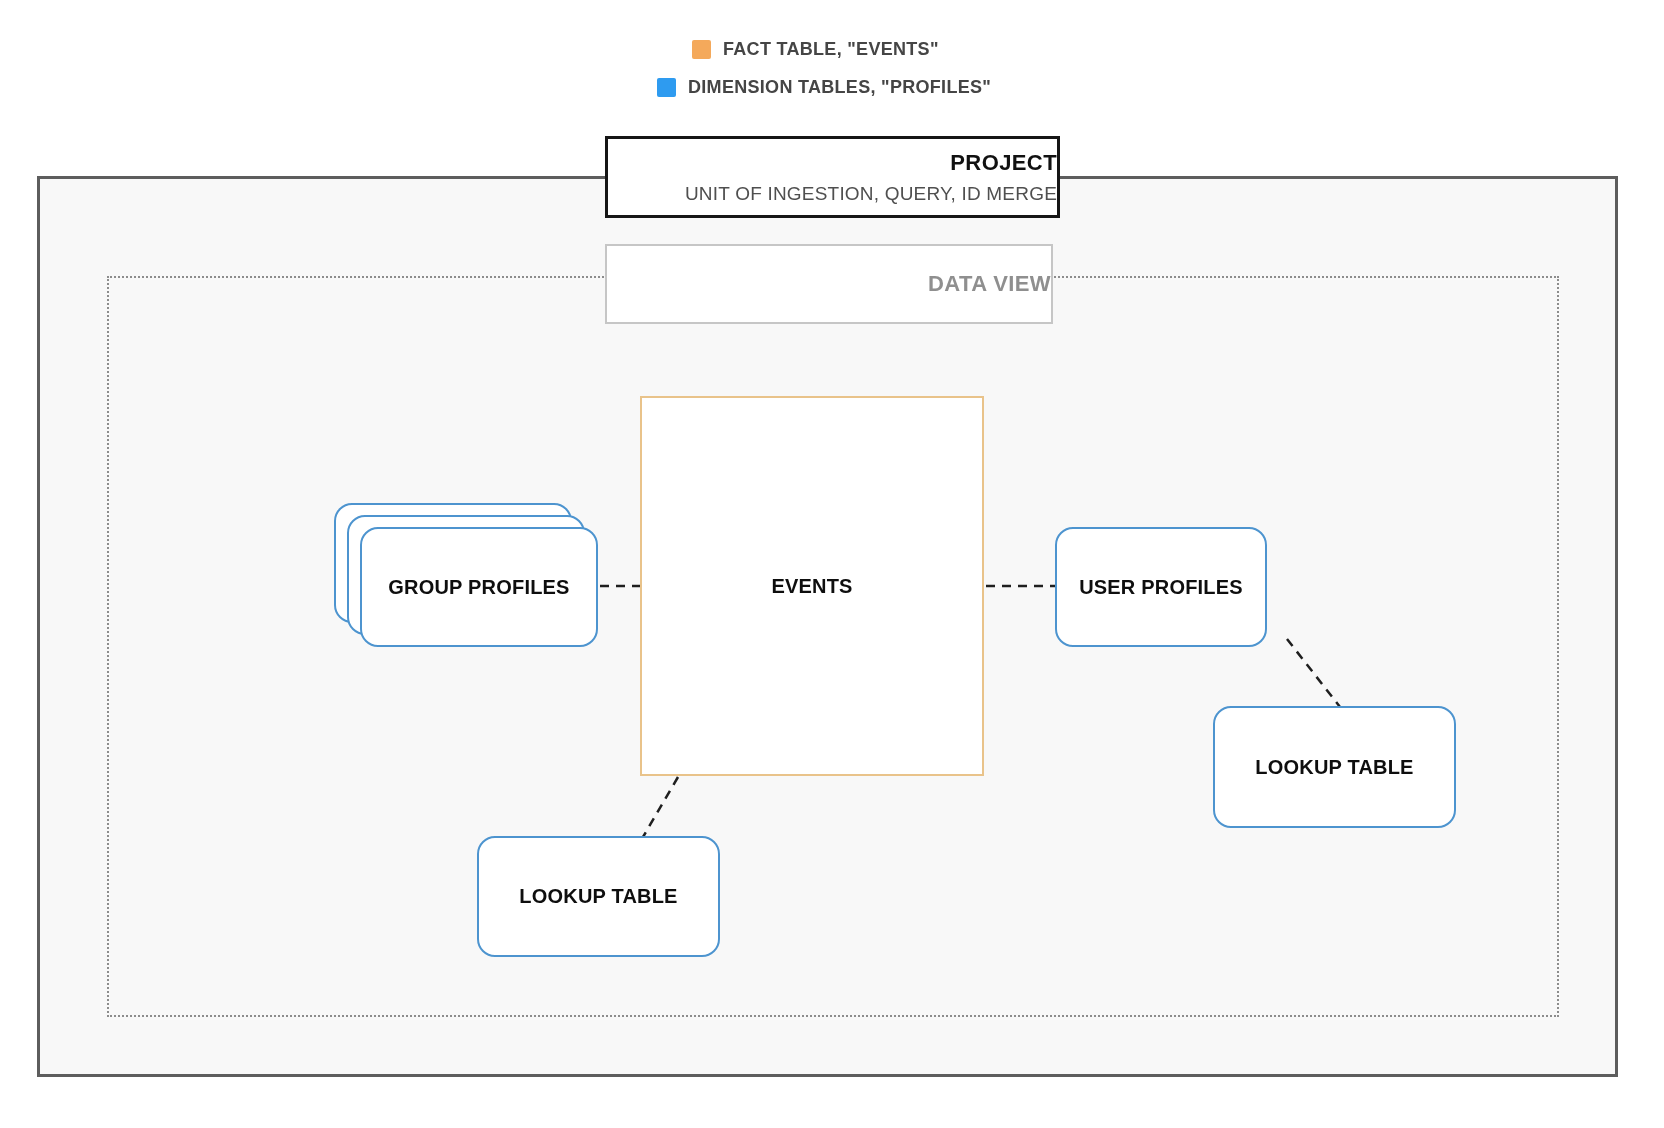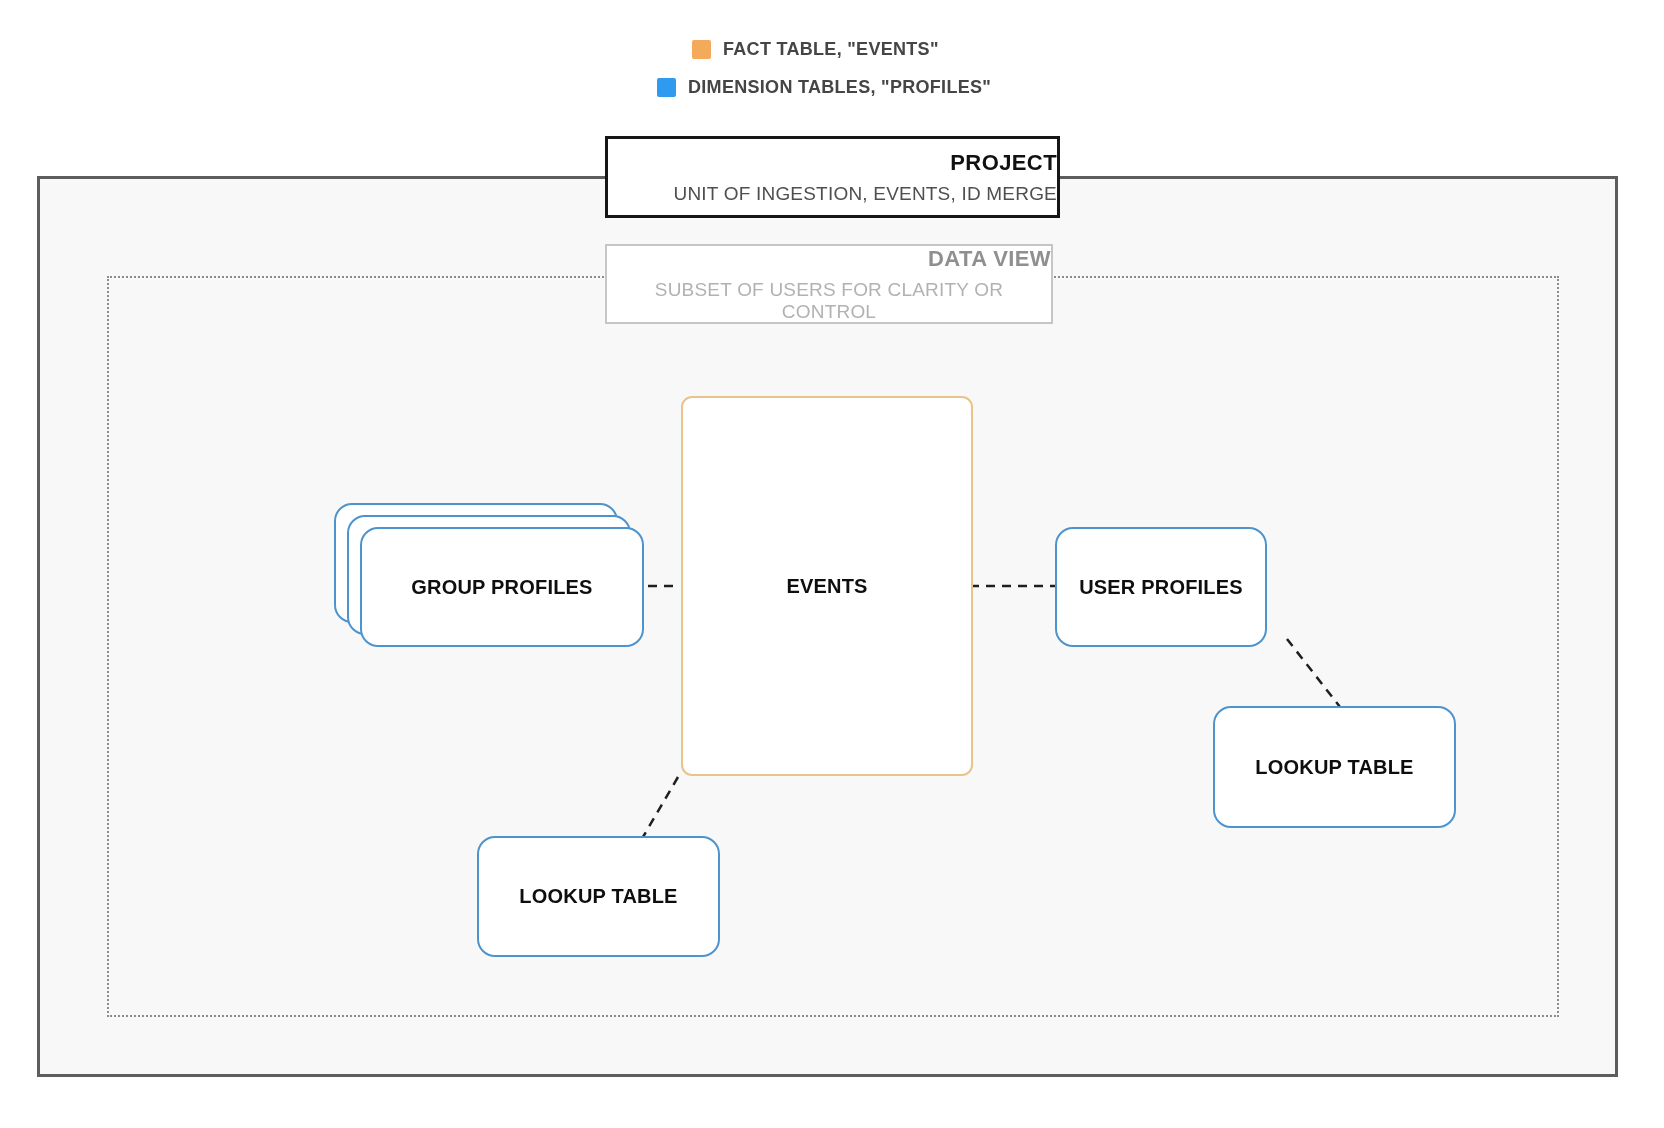--- a/index.html
+++ b/index.html
@@ -30,22 +30,22 @@
   .dataview-box{left:605px;top:244px;width:448px;height:80px;border:2px solid #c6c6c6;z-index:5;}
   .dataview-title{font-size:22px;font-weight:bold;color:#8f8f8f;letter-spacing:.4px;}
   .dataview-subtitle{font-size:19px;color:#b2b2b2;letter-spacing:.2px;}
 
   
   .node{
     position:absolute;box-sizing:border-box;background:#ffffff;border:2px solid #4d94cf;
     border-radius:18px;display:flex;align-items:center;justify-content:center;
     font-size:20px;font-weight:bold;color:#0e0e0e;letter-spacing:.2px;z-index:3;text-align:center;
   }
-  .events-node{left:681px;top:396px;width:292px;height:380px;border-radius:11px;z-index:2;}
-  .group-card{width:284px;height:120px;}
+  .events-node{left:640px;top:396px;width:344px;height:380px;border-radius:0;z-index:2;}
+  .group-card{width:238px;height:120px;}
   .group-back{left:334px;top:503px;z-index:1;}
   .group-mid{left:347px;top:515px;z-index:2;}
   .group-front{left:360px;top:527px;z-index:3;}
   .user-profiles{left:1055px;top:527px;width:212px;height:120px;}
   .lookup-right{left:1213px;top:706px;width:243px;height:122px;}
   .lookup-bottom{left:477px;top:836px;width:243px;height:121px;}
 </style>
 </head>
 <body>
 
@@ -88,21 +88,20 @@
   <div class="node lookup-right" style="border-color: rgb(77, 148, 207);">
     <span>LOOKUP TABLE</span>
   </div>
 
   <div class="node lookup-bottom" style="border-color: rgb(77, 148, 207);">
     <span>LOOKUP TABLE</span>
   </div>
 
   <div class="abs title-box project-box">
     <div class="project-title">PROJECT</div>
-    <div class="project-subtitle">UNIT OF INGESTION, EVENTS, ID MERGE</div>
+    <div class="project-subtitle">UNIT OF INGESTION, QUERY, ID MERGE</div>
   </div>
 
   <div class="abs title-box dataview-box">
     <div class="dataview-title">DATA VIEW</div>
-    <div class="dataview-subtitle">SUBSET OF USERS FOR CLARITY OR CONTROL</div>
   </div>
 
 </div>
 
 </body></html>

